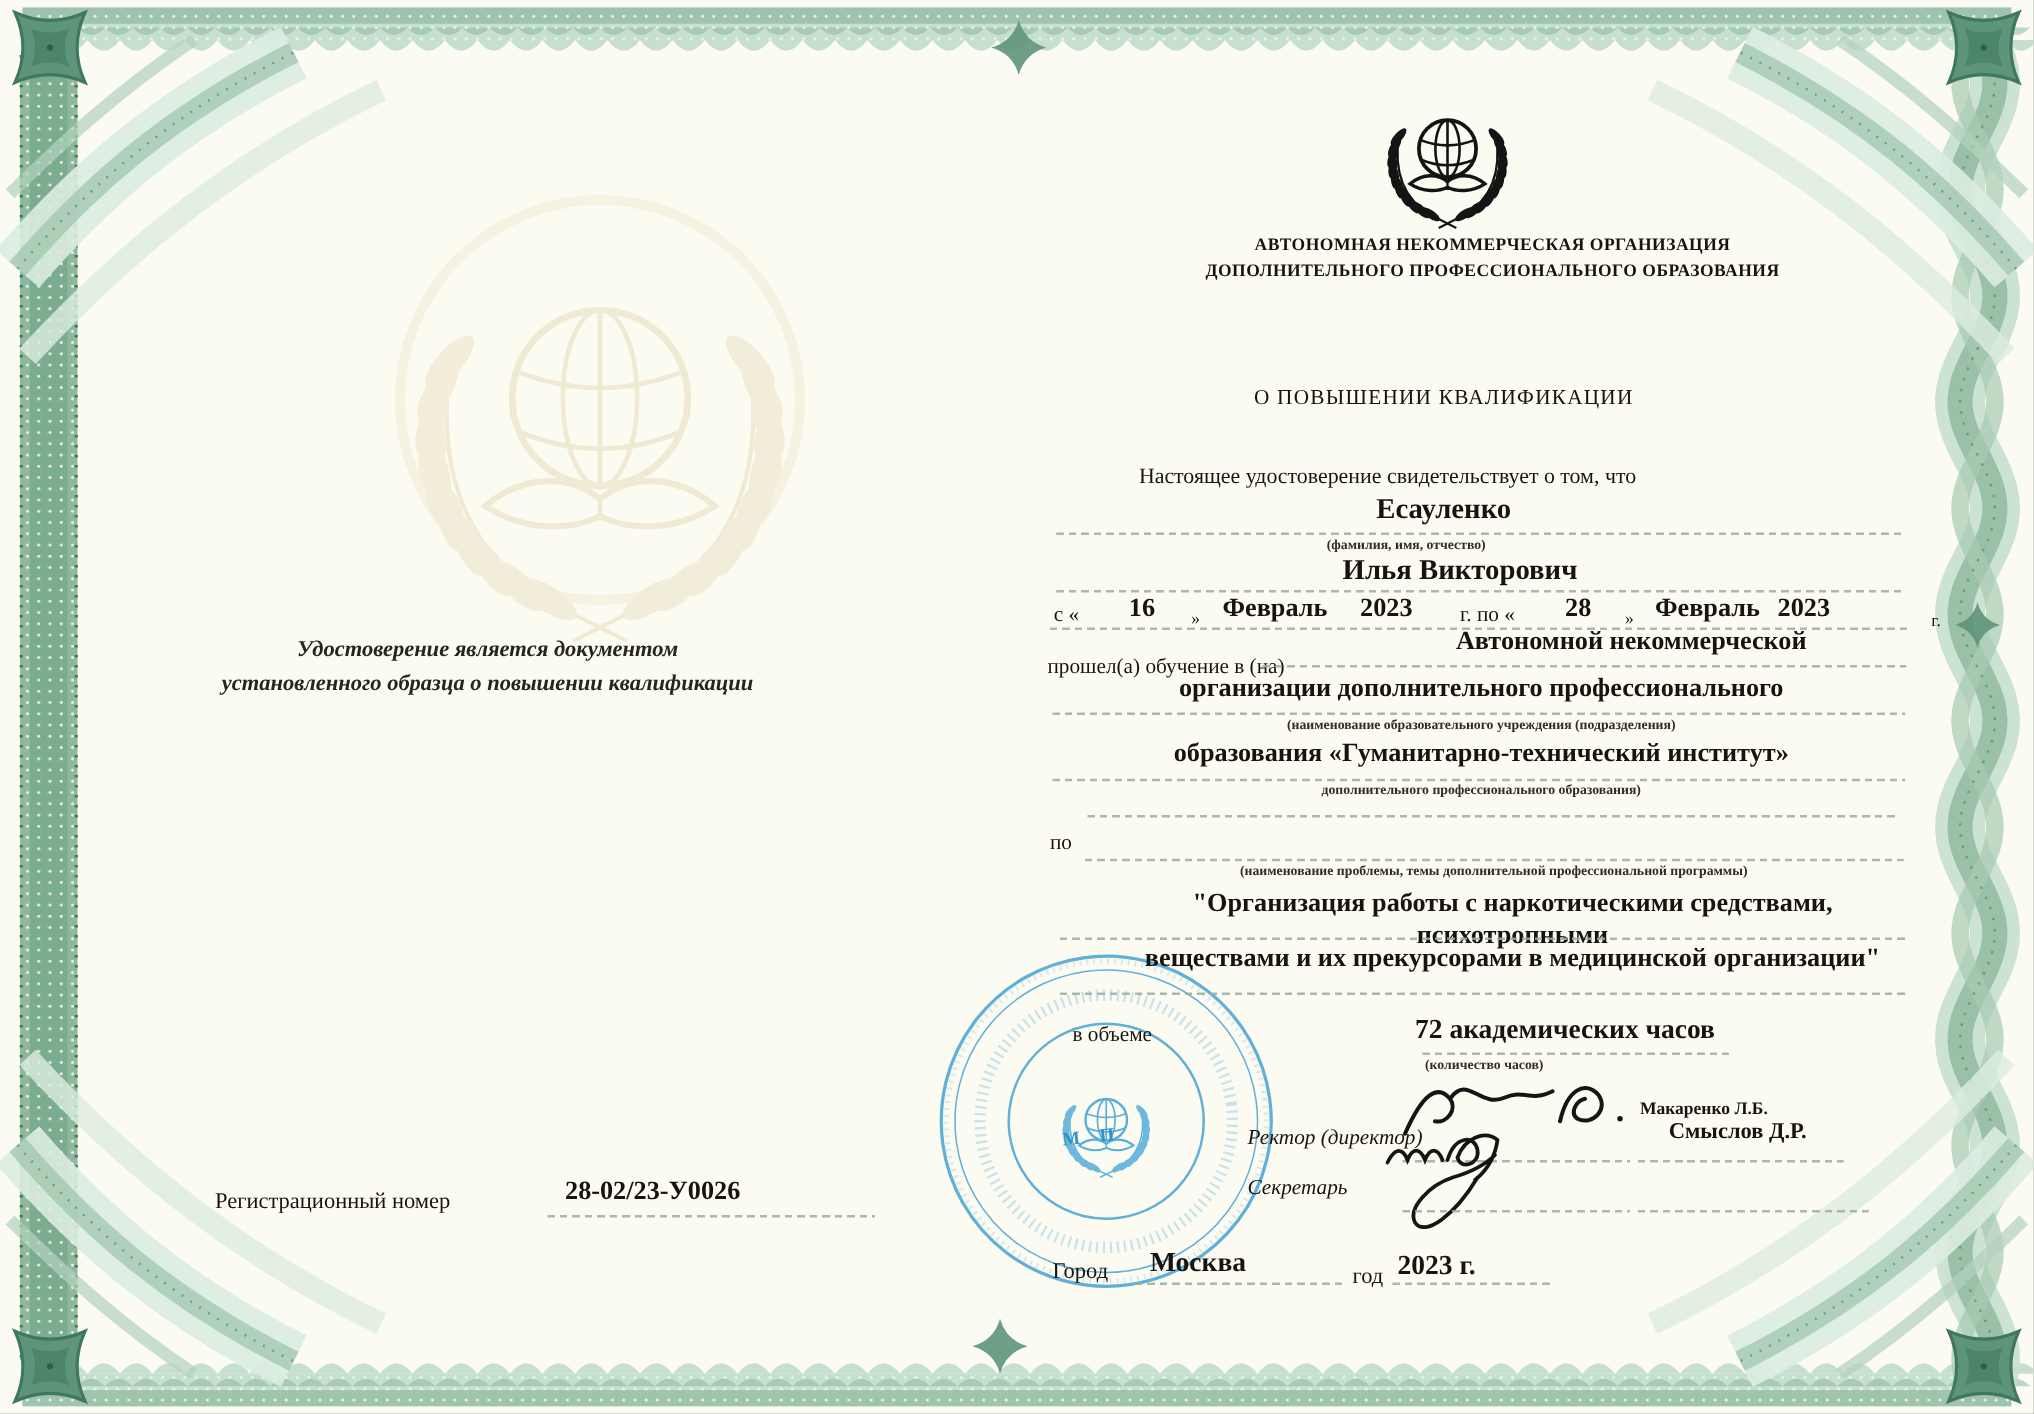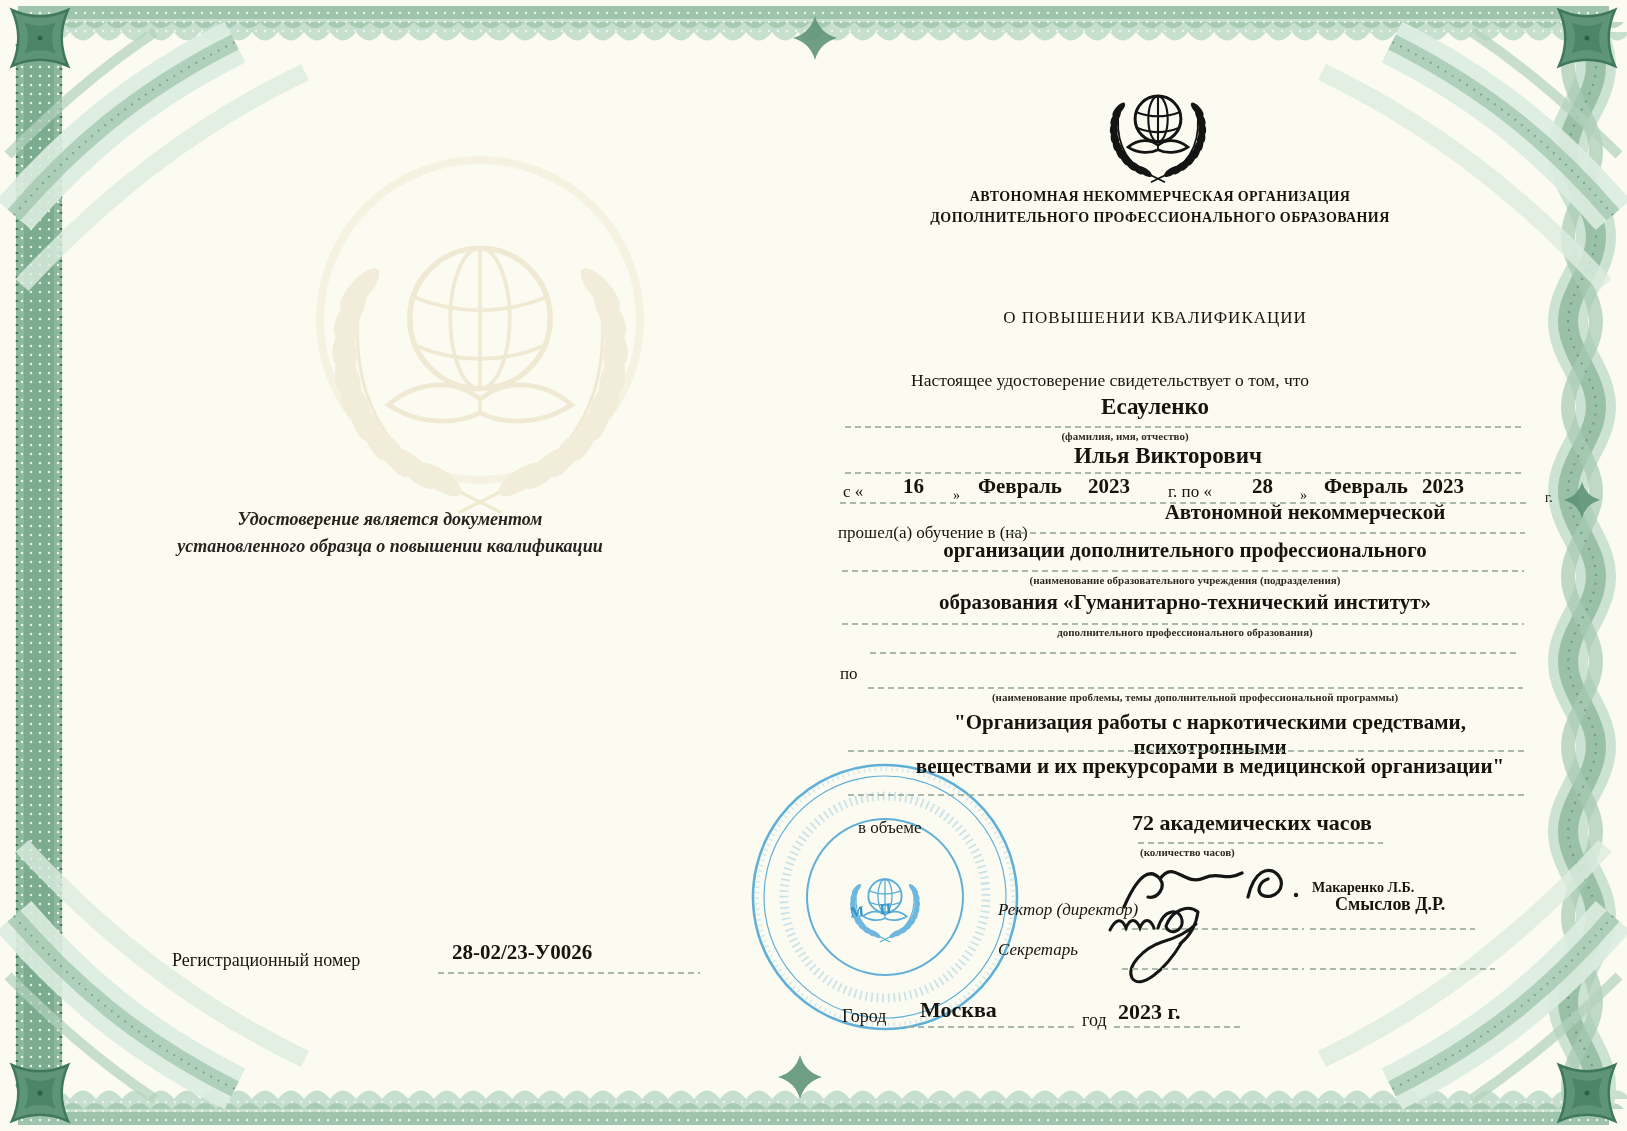--- a/index.html
+++ b/index.html
@@ -204,21 +204,21 @@
         <ellipse cx="49.72609476841367" cy="9.226423163382673" rx="10" ry="3.8" fill="#141414" transform="rotate(81 49.72609476841367 9.226423163382673)"></ellipse>
         <ellipse cx="-49.80973490458728" cy="-0.35778713738289714" rx="10" ry="3.8" fill="#141414" transform="rotate(290 -49.80973490458728 -0.35778713738289714)"></ellipse>
         <ellipse cx="49.80973490458728" cy="-0.3577871373829087" rx="10" ry="3.8" fill="#141414" transform="rotate(70 49.80973490458728 -0.3577871373829087)"></ellipse>
         <ellipse cx="-48.063084796915945" cy="-9.78186779084995" rx="10" ry="3.8" fill="#141414" transform="rotate(301 -48.063084796915945 -9.78186779084995)"></ellipse>
         <ellipse cx="48.063084796915945" cy="-9.781867790849958" rx="10" ry="3.8" fill="#141414" transform="rotate(59 48.063084796915945 -9.781867790849958)"></ellipse>
         <ellipse cx="-44.55032620941841" cy="-18.699524986977313" rx="10" ry="3.8" fill="#141414" transform="rotate(312 -44.55032620941841 -18.699524986977313)"></ellipse>
         <ellipse cx="44.550326209418394" cy="-18.699524986977337" rx="10" ry="3.8" fill="#141414" transform="rotate(48 44.550326209418394 -18.699524986977337)"></ellipse>
       </g>
     </svg>
 
-  <div class="abs c" style="left:815px;top:186px;width:690px;">
+  <div class="abs c" style="left:849px;top:186px;width:690px;">
     <div class="org-line">АВТОНОМНАЯ НЕКОММЕРЧЕСКАЯ ОРГАНИЗАЦИЯ</div>
     <div class="org-line">ДОПОЛНИТЕЛЬНОГО ПРОФЕССИОНАЛЬНОГО ОБРАЗОВАНИЯ</div>
   </div>
 
   <div class="abs c subtitle" style="left:805px;top:308px;width:700px;">О ПОВЫШЕНИИ КВАЛИФИКАЦИИ</div>
 
   <div class="abs c" style="left:760px;top:370px;width:700px;font-size:17.5px;">Настоящее удостоверение свидетельствует о том, что</div>
 
   <div class="abs c b" style="left:805px;top:394px;width:700px;font-size:23px;">Есауленко</div>
   <div class="dline" style="left:845px;top:426px;width:680px;"></div>

